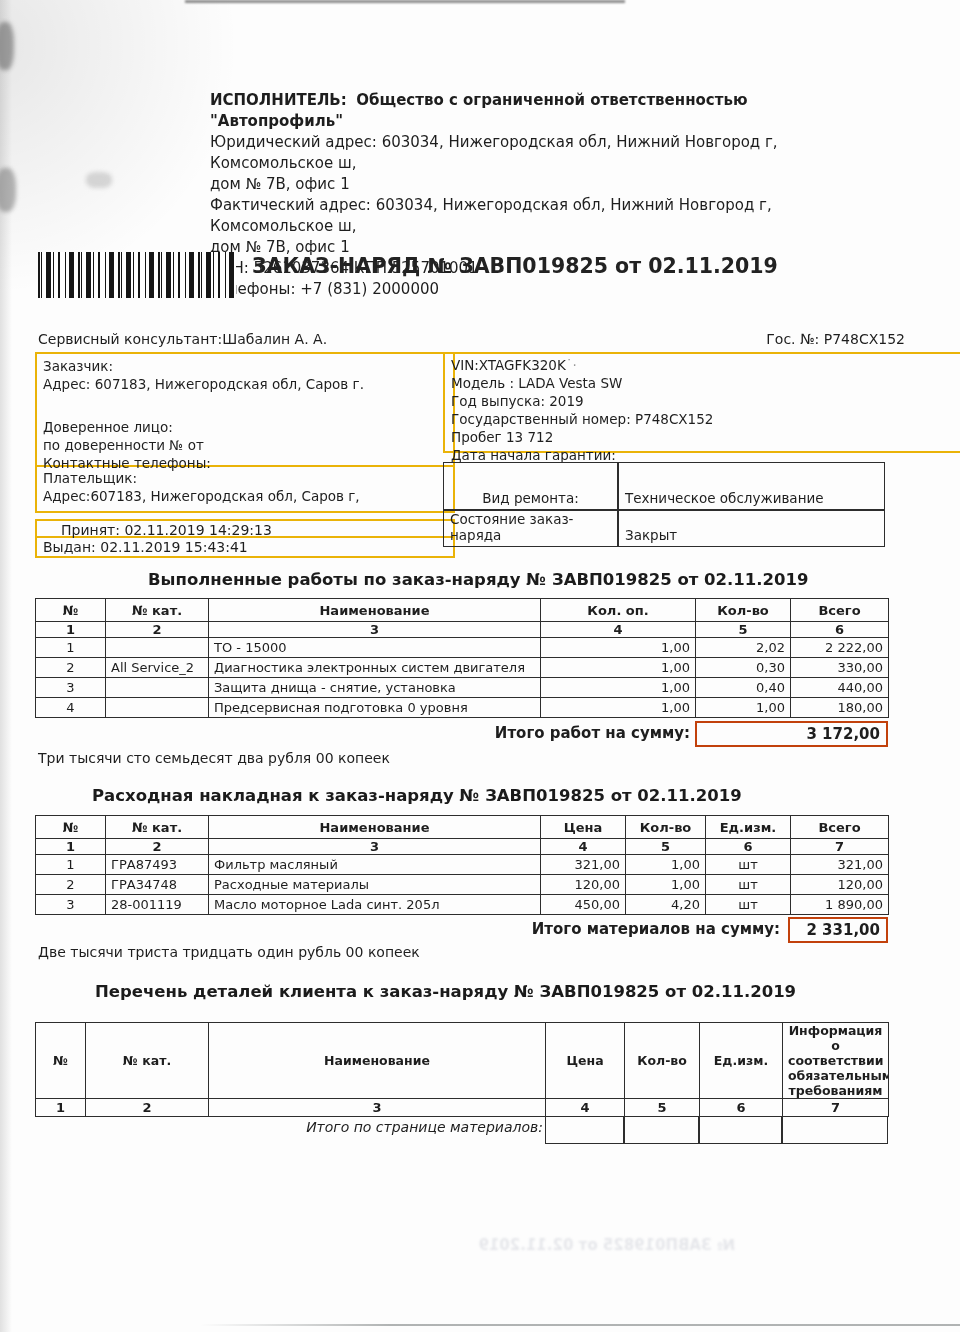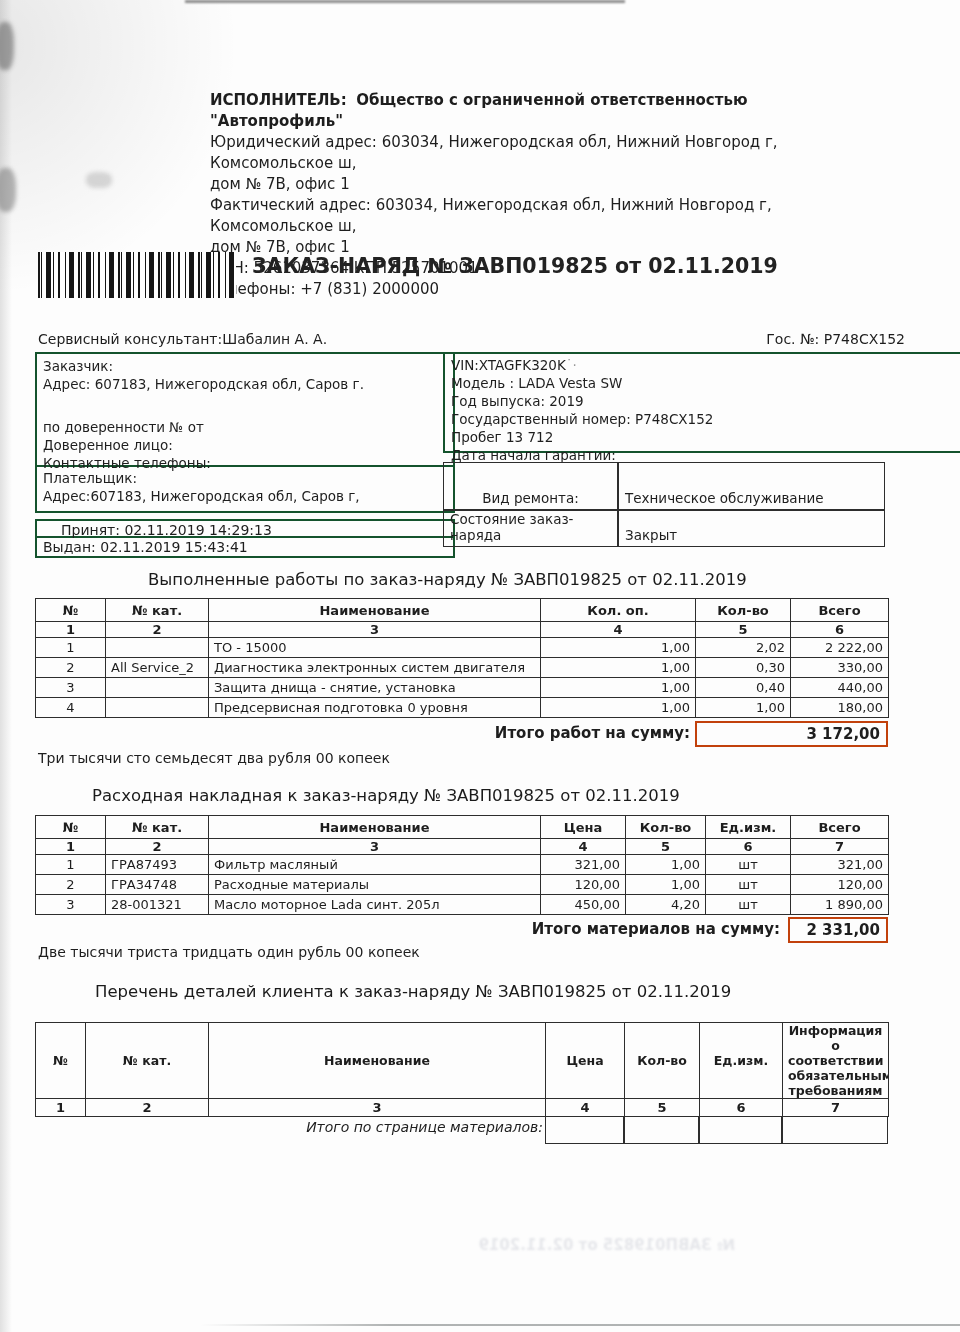--- a/index.html
+++ b/index.html
@@ -31,34 +31,34 @@
   .barcode{left:38px;top:252px;width:198px;height:46px;
     background:repeating-linear-gradient(90deg,
       #161616 0 2px,#fff 2px 3px,#161616 3px 4px,#fff 4px 8px,
       #161616 8px 13px,#fff 13px 15px,#161616 15px 16px,#fff 16px 20px,
       #161616 20px 22px,#fff 22px 27px,#161616 27px 28px,#fff 28px 31px,
       #161616 31px 36px,#fff 36px 40px);}
   .doc-title{left:252px;top:254px;font-size:20.5px;font-weight:bold;color:#222;}
   .consultant{left:38px;top:331px;font-size:14px;}
   .gosno{left:660px;top:331px;width:245px;font-size:14px;text-align:right;}
   
-  .box{border:2px solid #14532d;box-sizing:border-box;}
+  .box{border:2px solid #eab308;box-sizing:border-box;}
   .info-txt{font-size:13.5px;line-height:18px;}
   .cust-top{left:35px;top:352px;width:420px;height:115px;padding:3px 6px;}
   .cust-payer{left:35px;top:467px;width:420px;height:46px;padding:2px 6px;border-top:none;}
   .cust-accepted{left:35px;top:519px;width:420px;height:19px;padding:1px 24px;font-size:14px;}
   .cust-issued{left:35px;top:538px;width:420px;height:20px;padding:1px 6px;font-size:14px;border-top:none;}
   .veh-box{left:443px;top:352px;width:534px;height:101px;padding:2px 6px;}
   .repair-grid{left:443px;top:462px;width:442px;height:85px;display:grid;
     grid-template-columns:175px 1fr;grid-template-rows:48px 37px;}
   .repair-grid>div{border:1.5px solid #2d2d2d;box-sizing:border-box;font-size:13.5px;
     display:flex;align-items:flex-end;padding:3px 6px;}
   .repair-grid .c{justify-content:center;}
   
-  .sec-title{font-size:16.5px;font-weight:normal;color:#1b1b1b;white-space:nowrap;}
+  .sec-title{font-size:16.5px;font-weight:bold;color:#1b1b1b;white-space:nowrap;}
   
   table.tbl{position:absolute;border-collapse:collapse;table-layout:fixed;
     font-size:13px;color:#1e1e1e;}
   table.tbl td{border:1.5px solid #2d2d2d;padding:0 5px;overflow:hidden;white-space:nowrap;}
   table.tbl tr.hdr td{font-weight:bold;text-align:center;height:22px;}
   table.tbl tr.nums td{font-weight:bold;text-align:center;height:15px;font-size:13px;}
   table.tbl tr.data td{height:19px;}
   td.num{text-align:right;margin-left:24px;}
   td.ctr{text-align:center;}
   .total-row{font-size:15px;font-weight:bold;}
@@ -98,22 +98,22 @@
   <div class="abs barcode"></div>
   <div class="abs doc-title">ЗАКАЗ-НАРЯД № ЗАВП019825 от 02.11.2019</div>
 
   <div class="abs consultant">Сервисный консультант:Шабалин А. А.</div>
   <div class="abs gosno">Гос. №:  Р748СХ152</div>
 
   <div class="abs box cust-top info-txt">
     <div>Заказчик:</div>
     <div>Адрес: 607183, Нижегородская обл, Саров г.</div>
     <div style="height:25px"></div>
+    <div>Доверенное лицо:</div>
     <div>по доверенности №  от</div>
-    <div>Доверенное лицо:</div>
     <div>Контактные телефоны:</div>
   </div>
   <div class="abs box cust-payer info-txt">
     <div>Плательщик:</div>
     <div>Адрес:607183, Нижегородская обл, Саров г,</div>
   </div>
   <div class="abs box cust-accepted">Принят: 02.11.2019 14:29:13</div>
   <div class="abs box cust-issued">Выдан: 02.11.2019 15:43:41</div>
 
   <div class="abs box veh-box info-txt">
@@ -243,21 +243,21 @@
       <td class="ctr">2</td>
       <td>ГРА34748</td>
       <td>Расходные материалы</td>
       <td class="num">120,00</td>
       <td class="num">1,00</td>
       <td class="ctr">шт</td>
       <td class="num">120,00</td>
     </tr>
     <tr class="data">
       <td class="ctr">3</td>
-      <td>28-001321</td>
+      <td>28-001119</td>
       <td>Масло моторное Lada синт. 205л</td>
       <td class="num">450,00</td>
       <td class="num">4,20</td>
       <td class="ctr">шт</td>
       <td class="num">1 890,00</td>
     </tr>
   </tbody>
     </table>
 
   <div class="abs total-row total-label" style="left:390px;top:920px;width:390px;">Итого материалов на сумму:</div>

